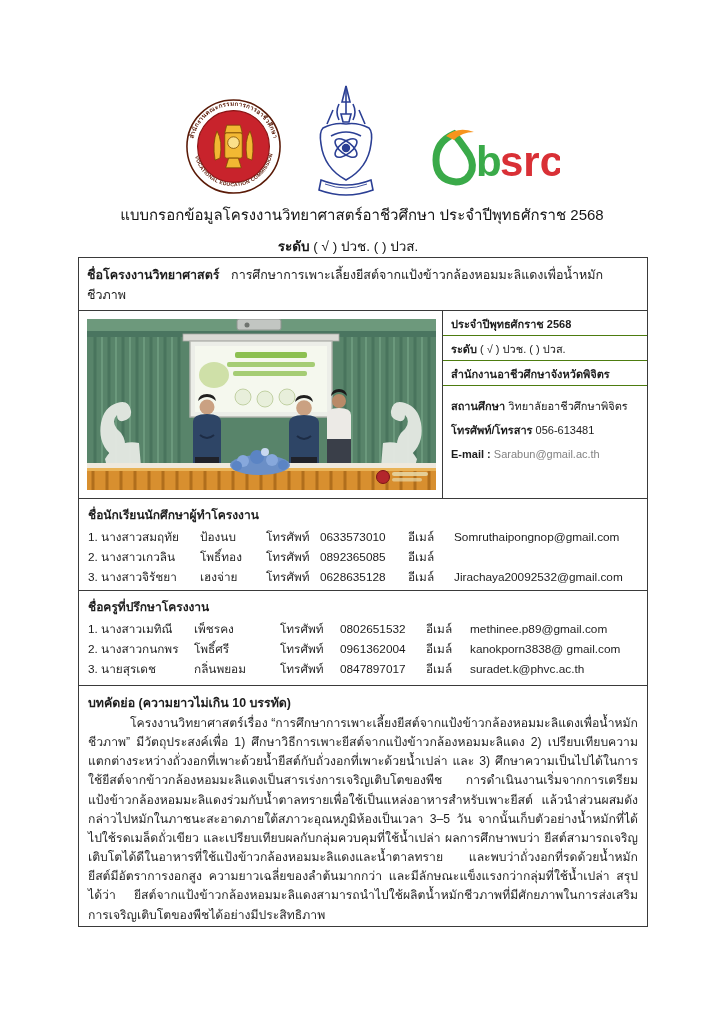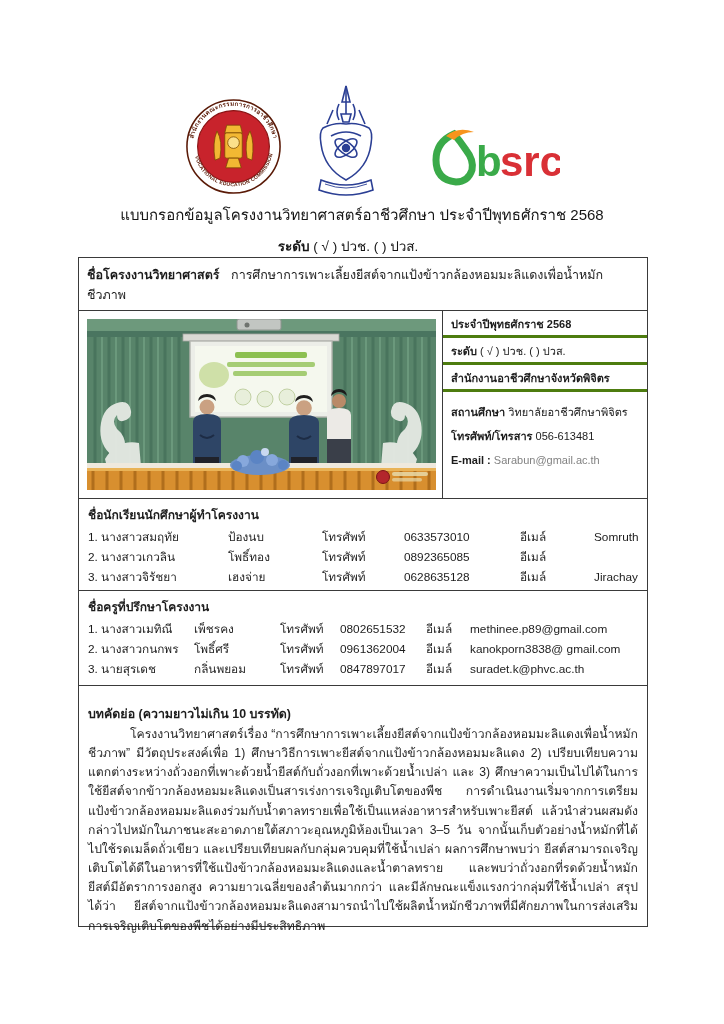--- a/index.html
+++ b/index.html
@@ -27,38 +27,38 @@
   .row-project { min-height:33px; padding:7px 8px 5px 8px; font-size:12.5px; }
   .row-project b { font-weight:bold;text-align:right; }
   .row-project .sp { display:inline-block; width:8px; }
 
   .row-main { display:flex; height:188px; }
   .cell-photo { width:364px; border-right:1px solid #3a3a3a; position:relative; }
   .photo-frame { position:absolute; left:8px; top:8px; width:349px; height:171px; }
   .photo-frame svg { display:block; width:100%; height:100%; }
 
   .cell-info { flex:1; display:flex; flex-direction:column; font-size:11px; }
-  .info-sub { padding:4px 8px 2px 8px; border-bottom:3px solid #4d7c0f; min-height:25px; display:flex; align-items:center; }
+  .info-sub { padding:4px 8px 2px 8px; border-bottom:1px solid #4d7c0f; min-height:25px; display:flex; align-items:center; }
   .info-sub.last { border-bottom:none; flex:1; display:block; padding-top:13px; }
   .info-sub b { font-weight:bold; }
   .info-line { margin-bottom:9px; line-height:1.35; }
   .info-line .val { font-weight:normal; }
   .email-val { color:#828282; }
 
   .row-people { padding:6px 9px 4px 9px; font-size:11.8px; }
   .row-students { height:92px; }
   .row-advisors { height:95px; }
   .people-heading { font-weight:bold; font-size:12px; margin-bottom:3px; }
   .prow { display:grid; line-height:20px; }
-  .prow-student { grid-template-columns:112px 66px 54px 88px 46px auto;gap:28px; }
+  .prow-student { grid-template-columns:112px 66px 54px 88px 46px auto; }
   .prow-advisor { grid-template-columns:106px 86px 60px 86px 44px auto; }
   .prow span { white-space:nowrap; overflow:hidden; }
 
   .row-abstract { height:240px; padding:7px 9px 8px 9px; font-size:12.2px; }
-  .abstract-heading { font-weight:bold; font-size:12.4px; margin-bottom:2px;margin-top:11px; }
+  .abstract-heading { font-weight:bold; font-size:12.4px; margin-bottom:2px; }
   .abstract-body { line-height:1.57; text-indent:42px; text-align:justify; color:#1e1e1e; }
 </style>
 </head>
 <body>
 
 <div class="page">
 
   <div class="logo logo-ovec">
     <svg viewBox="0 0 100 100">
       <defs>

